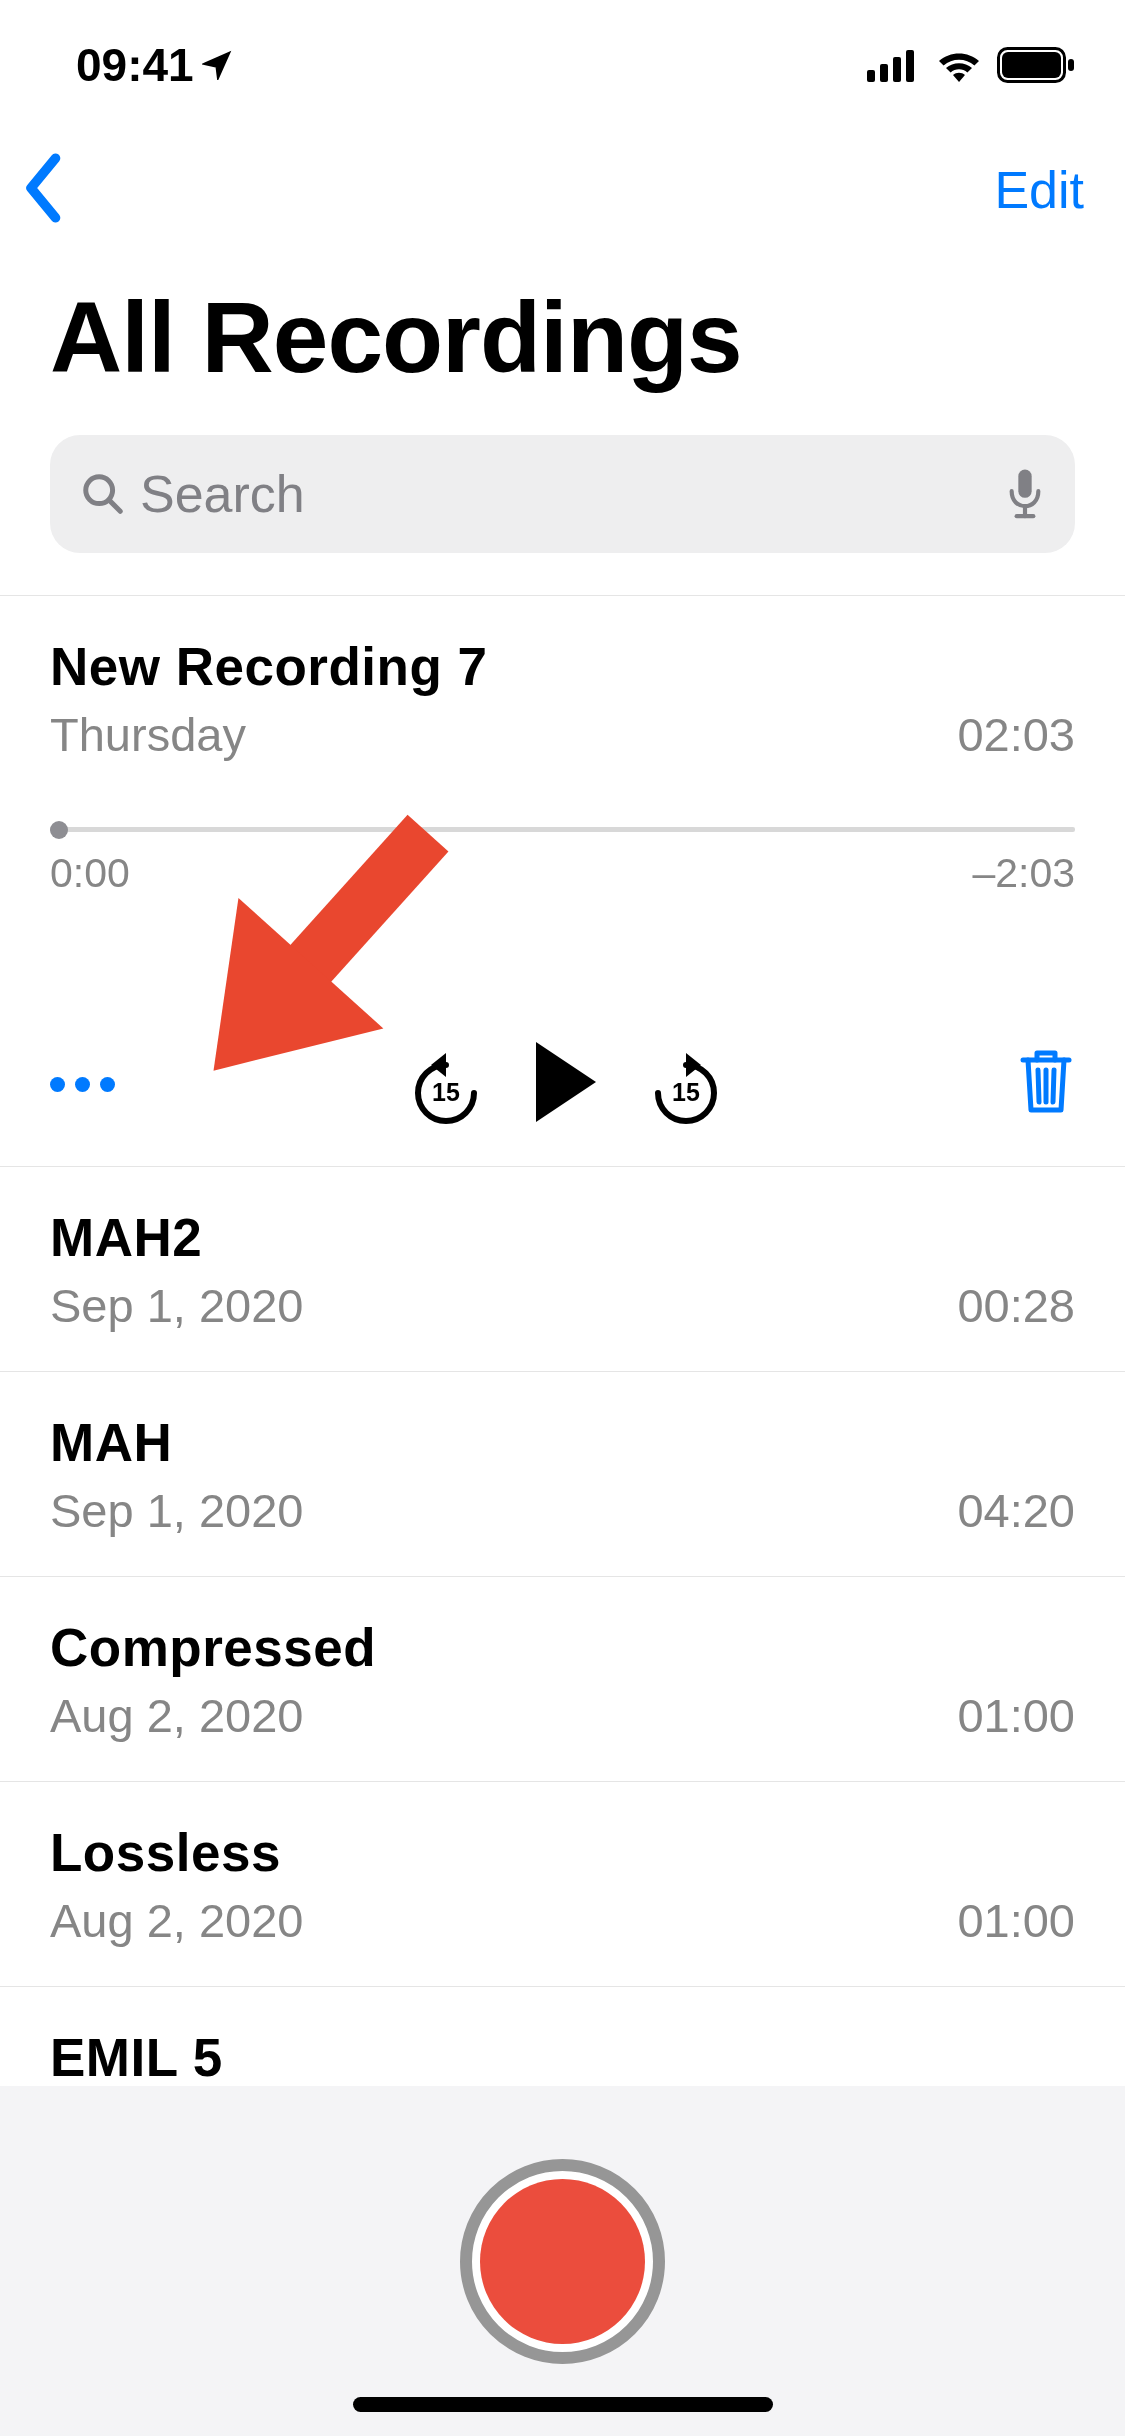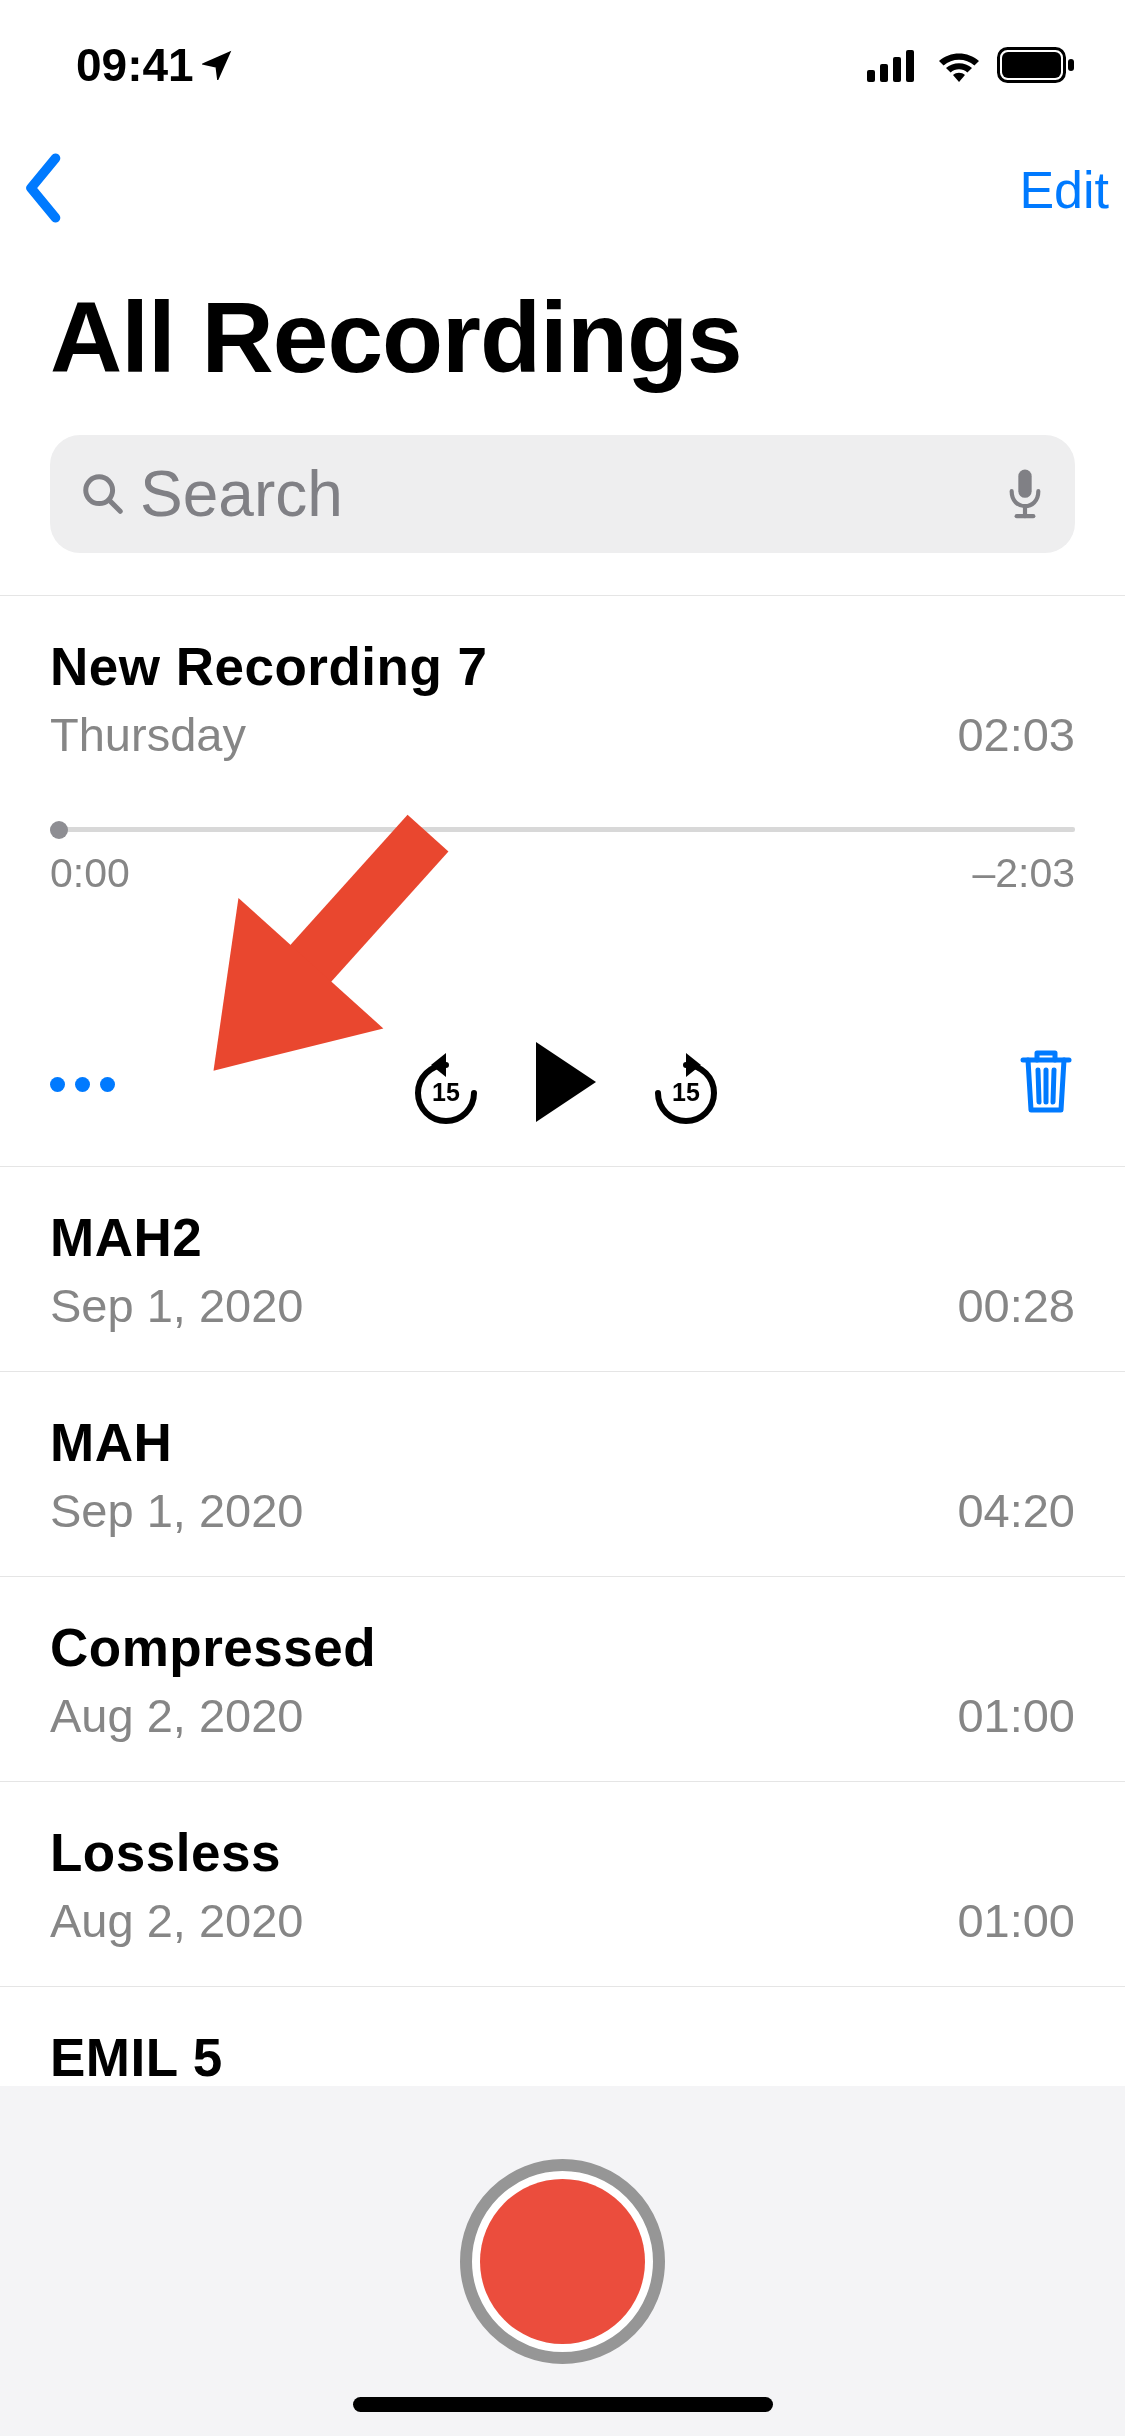--- a/index.html
+++ b/index.html
@@ -36,21 +36,21 @@
       display: flex;
       align-items: center;
       gap: 14px;
     }
     
     .nav-bar {
       height: 120px;
       display: flex;
       justify-content: space-between;
       align-items: center;
-      padding: 0 16px 0 20px;
+      padding: 0 41px 0 20px;
       gap: 36px;
     }
     .back-chevron {
       color: #007aff;
     }
     .edit-button {
       font-size: 52px;
       font-weight: 400;
       color: #007aff;
       background: none;
@@ -74,21 +74,21 @@
       height: 118px;
       display: flex;
       align-items: center;
       padding: 0 30px;
       gap: 14px;
     }
     .search-input {
       flex: 1;
       border: none;
       background: transparent;
-      font-size: 64px;
+      font-size: 52px;
       color: #808085;
       outline: none;
     }
     .search-input::placeholder { color: #808085; }
     
     .list {
       border-top: 1px solid #E5E5E5;
     }
     .row {
       padding: 40px 50px 38px 50px;

